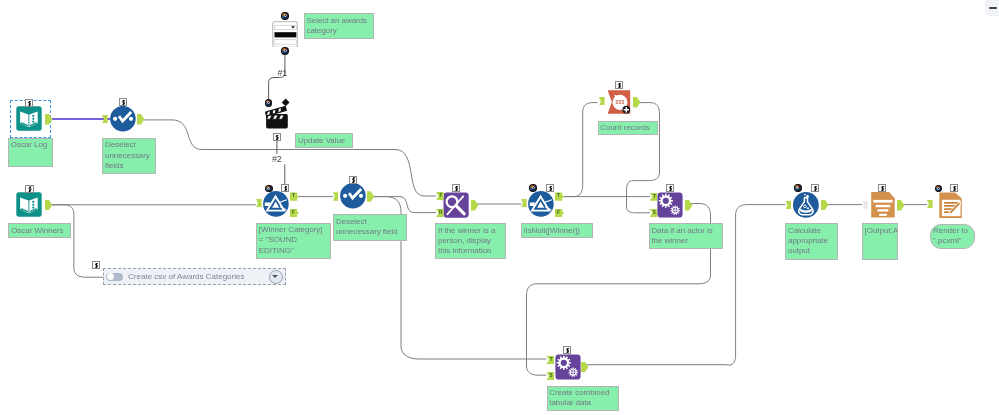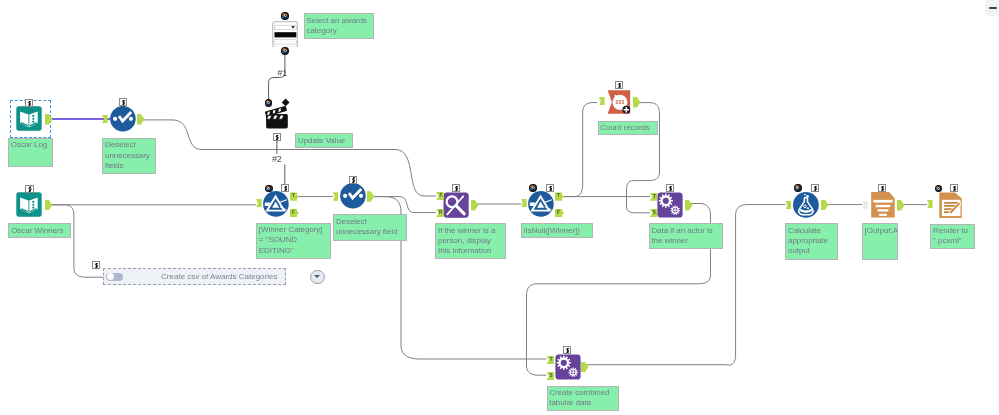--- a/index.html
+++ b/index.html
@@ -28,21 +28,21 @@
      clip-path:polygon(0% 0%,100% 0%,100% 100%,0% 100%,36% 50%);}
   .anchor.anchor-sigma{background:#e9e9e9;border:none;width:5.6px;height:7.6px;
      clip-path:polygon(0% 0%,100% 0%,100% 100%,0% 100%,34% 50%);
      box-shadow:none;outline:0.6px solid #b0b0b0;outline-offset:-0.6px;}
   .label{position:absolute;border:1px solid #b4b4b4;background:#86efac;color:#737a87;
          font-size:8px;line-height:10.2px;padding:1.6px 2px 0 1.8px;box-sizing:border-box;white-space:pre;
          overflow:hidden;letter-spacing:-0.05px;}
   .sel-dash{position:absolute;border:1px dashed #3b97e3;box-sizing:border-box;}
   .wirelabel{position:absolute;color:#44474d;font-size:9px;font-family:"Liberation Sans",sans-serif;letter-spacing:-0.2px;}
   .container-box{position:absolute;border:1px dashed #9aa0ad;background:#eef1f5;box-sizing:border-box;
-      display:flex;align-items:center;gap:33px;}
+      display:flex;align-items:center;}
   .container-box .toggle{width:16.2px;height:7.8px;border-radius:4px;background:#aeb9cc;position:relative;margin-left:2.1px;flex:none;}
   .container-box .toggle::after{content:"";position:absolute;left:0.3px;top:0.3px;width:7.2px;height:7.2px;border-radius:50%;background:#fff;}
   .container-box .ctext{margin-left:5.5px;color:#7e8694;font-size:8px;white-space:nowrap;}
   .container-box .cchev{margin-left:auto;margin-right:2.5px;width:12.2px;height:12.2px;border-radius:50%;border:1px solid #9aa2b0;
      background:#e4e8ef;position:relative;flex:none;}
   .container-box .cchev::after{content:"";position:absolute;left:2.7px;top:4.2px;width:0;height:0;
      border-left:3.4px solid transparent;border-right:3.4px solid transparent;border-top:3.6px solid #4e5766;}
   .minbtn{position:absolute;background:#f1f3f7;border-radius:5px;}
   .minbtn span{position:absolute;left:3.8px;top:10.3px;width:8.5px;height:1.8px;background:#3c4454;border-radius:1px;}
 </style>
@@ -337,21 +337,21 @@
       <rect x="10.0" y="16.2" width="11.6" height="1.7" rx="0.6"></rect>
       <rect x="10.0" y="19.3" width="7.4" height="1.7" rx="0.6"></rect>
     </g>
     <path d="M25.2 9.2 L27.4 11.4 L17.8 21.8 L14.4 22.6 L15.4 19.4 Z" fill="#ffffff"></path>
     <path d="M24.9 10.6 L26.1 11.8 L17.5 20.9 L15.7 21.4 L16.3 19.6 Z" fill="#c9823c"></path>
   </svg>
 </div>
 <div class="badge-q" style="left:935px;top:185px;"></div>
 <div class="badge-bolt" style="left:950px;top:184px;"></div>
 <div class="anchor anchor-in" style="left:927px;top:200px;"></div>
-<div class="label" style="left:930.3px;top:223.5px;width:44.5px;height:25.5px;">Render to
+<div class="label" style="left:930.3px;top:223.5px;width:44.5px;height:25.5px;border-radius:11px;">Render to
 ".pcxml"</div>
 
 <div class="node" style="left:554.9px;top:354.2px;">
   <svg class="ico" viewBox="0 0 26 26" width="26" height="26">
     <rect x="0.4" y="0.4" width="25.2" height="25.2" rx="3.4" fill="#66439b"></rect>
     <path d="M8.06 1.74 L9.54 1.74 L9.59 3.56 L10.74 3.87 L11.69 2.31 L12.97 3.06 L12.10 4.65 L12.95 5.50 L14.54 4.63 L15.29 5.91 L13.73 6.86 L14.04 8.01 L15.86 8.06 L15.86 9.54 L14.04 9.59 L13.73 10.74 L15.29 11.69 L14.54 12.97 L12.95 12.10 L12.10 12.95 L12.97 14.54 L11.69 15.29 L10.74 13.73 L9.59 14.04 L9.54 15.86 L8.06 15.86 L8.01 14.04 L6.86 13.73 L5.91 15.29 L4.63 14.54 L5.50 12.95 L4.65 12.10 L3.06 12.97 L2.31 11.69 L3.87 10.74 L3.56 9.59 L1.74 9.54 L1.74 8.06 L3.56 8.01 L3.87 6.86 L2.31 5.91 L3.06 4.63 L4.65 5.50 L5.50 4.65 L4.63 3.06 L5.91 2.31 L6.86 3.87 L8.01 3.56 Z" fill="#ffffff"></path>
     <circle cx="8.8" cy="8.8" r="3.1" fill="#66439b"></circle>
     <path d="M17.65 13.43 L18.75 13.43 L18.77 14.75 L19.59 14.99 L20.32 13.89 L21.24 14.48 L20.54 15.60 L21.11 16.25 L22.31 15.72 L22.77 16.72 L21.58 17.28 L21.70 18.13 L23.00 18.34 L22.84 19.42 L21.54 19.25 L21.18 20.03 L22.16 20.91 L21.45 21.74 L20.44 20.89 L19.72 21.35 L20.07 22.62 L19.02 22.93 L18.63 21.67 L17.77 21.67 L17.38 22.93 L16.33 22.62 L16.68 21.35 L15.96 20.89 L14.95 21.74 L14.24 20.91 L15.22 20.03 L14.86 19.25 L13.56 19.42 L13.40 18.34 L14.70 18.13 L14.82 17.28 L13.63 16.72 L14.09 15.72 L15.29 16.25 L15.86 15.60 L15.16 14.48 L16.08 13.89 L16.81 14.99 L17.63 14.75 Z" fill="#ffffff"></path>
     <circle cx="18.2" cy="18.2" r="2.4" fill="#66439b"></circle>
     <path d="M18.2 15.5 v5.4 M15.5 18.2 h5.4" stroke="#ffffff" stroke-width="0.95" stroke-linecap="butt"></path>

